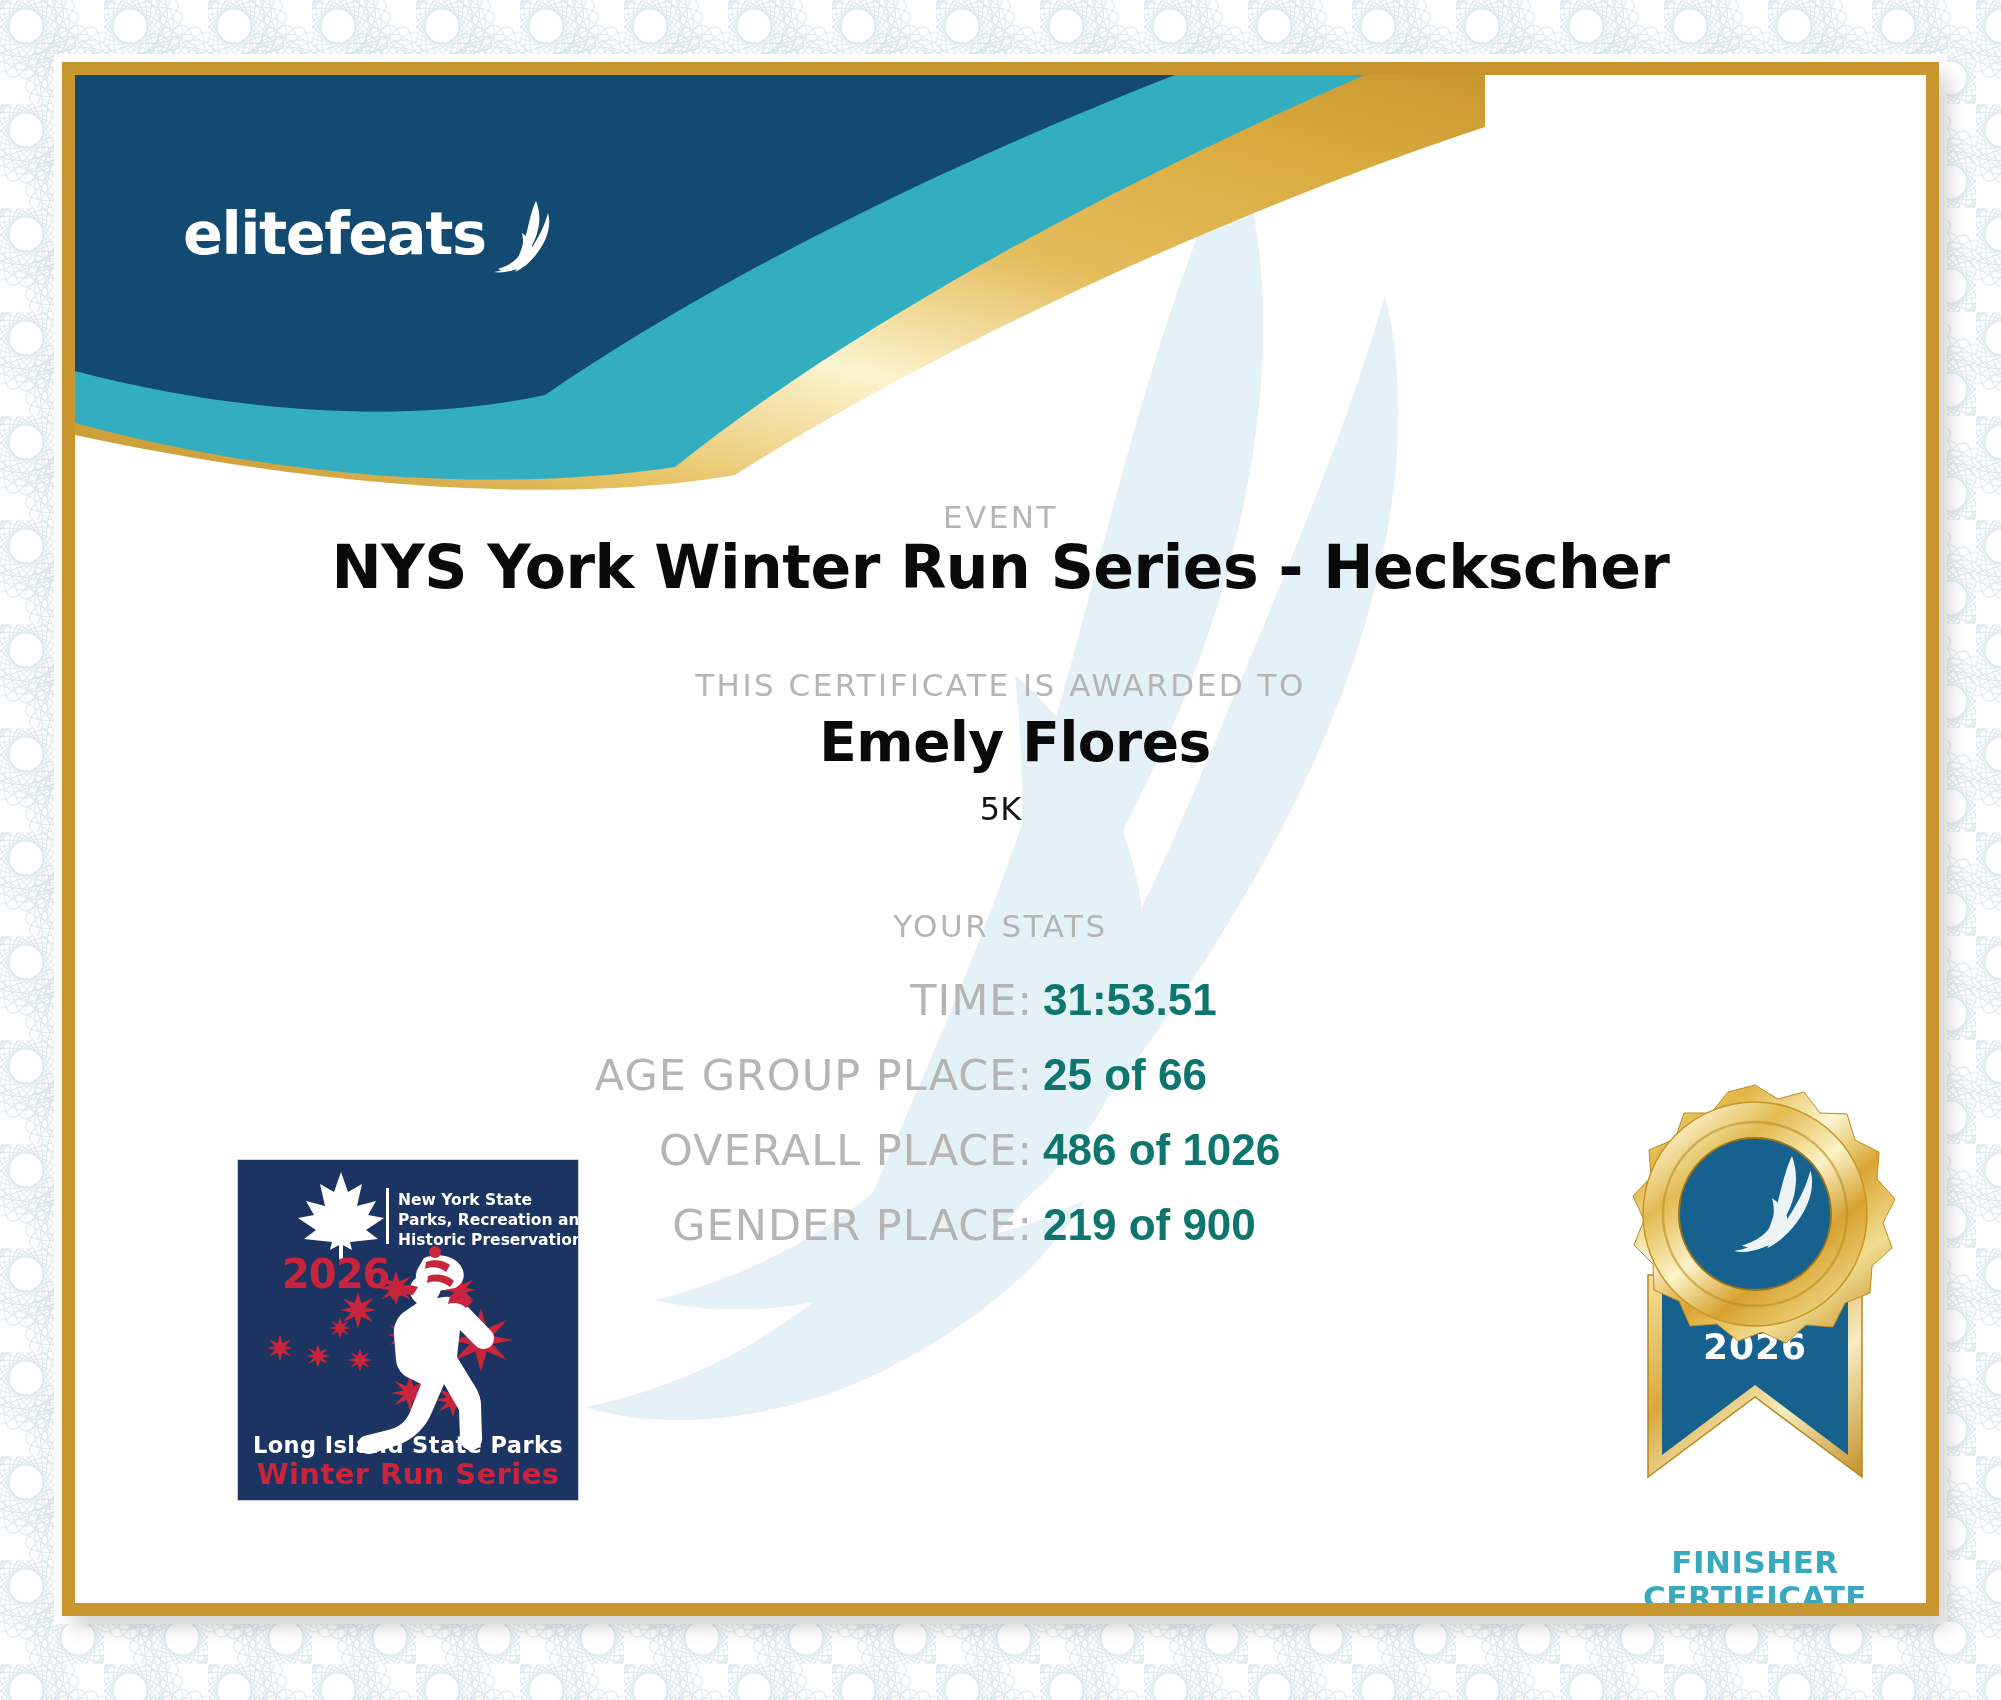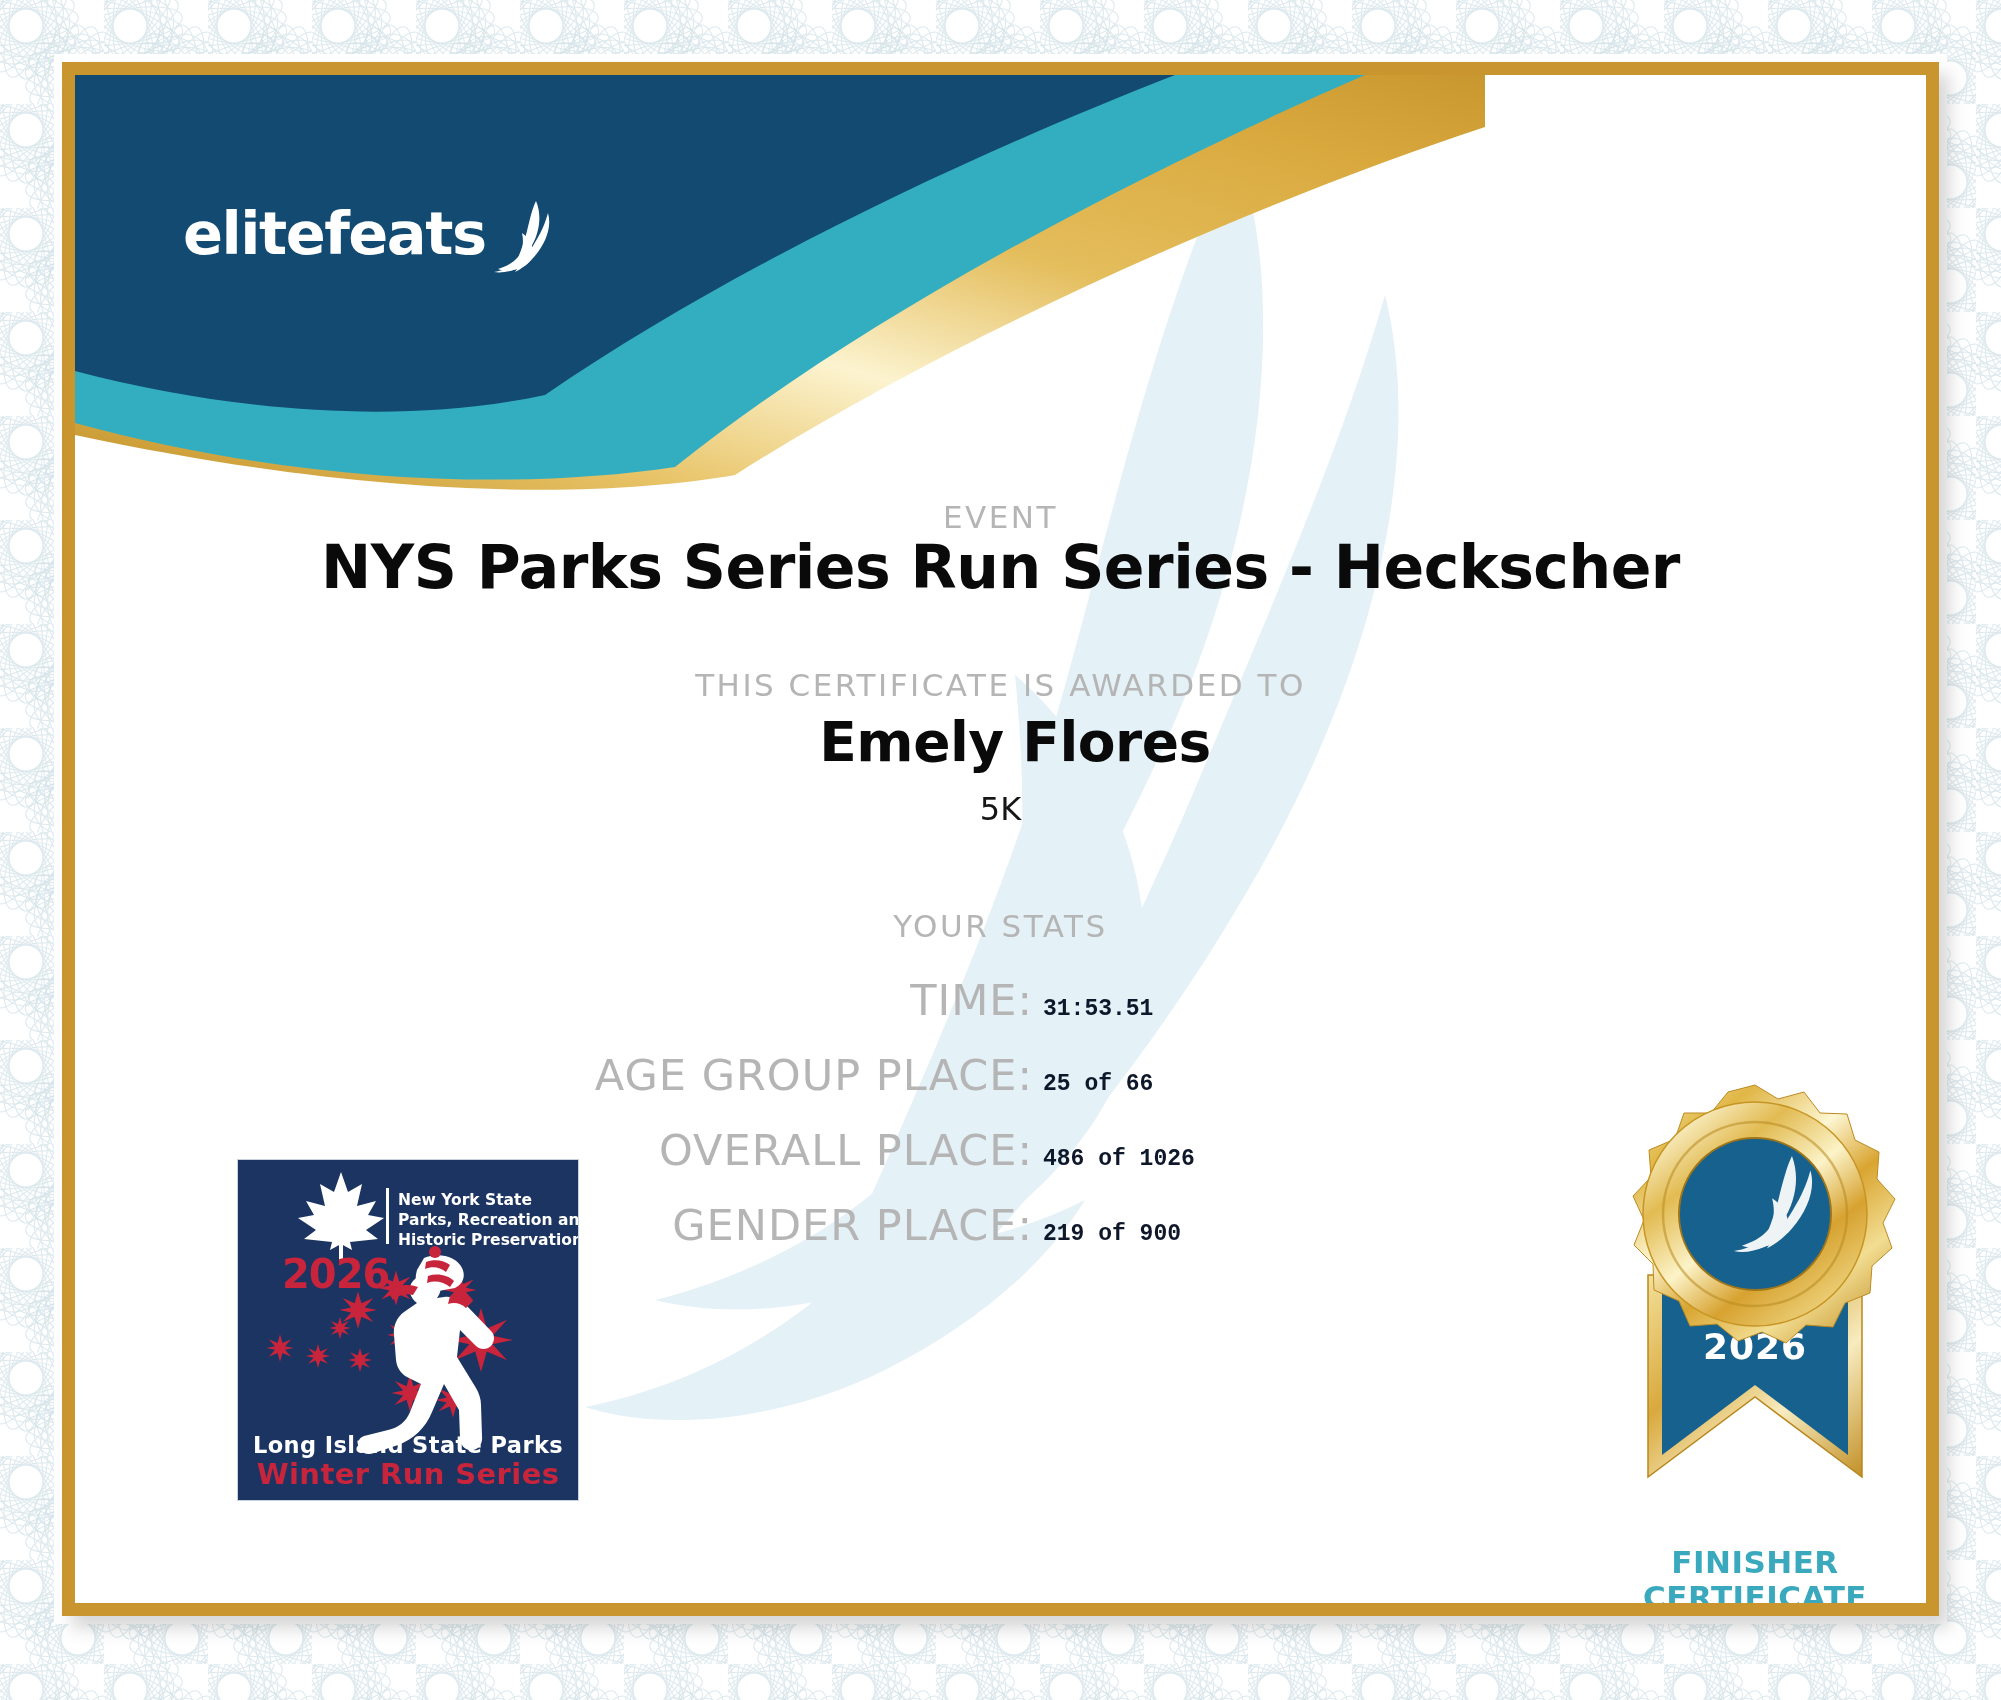--- a/index.html
+++ b/index.html
@@ -162,23 +162,23 @@
     width: 968px;
     text-align: right;
     color: #b5b5b5;
     font-family: "DejaVu Sans", sans-serif;
     font-size: 43px;
     font-weight: 400;
     letter-spacing: 1px;
     padding-right: 10px;
   }
   .stat-value {
-    color: #0f172a;
-    font-family: Liberation Mono, monospace;
-    font-size: 23px;
+    color: #0f766e;
+    font-family: Liberation Sans, sans-serif;
+    font-size: 44px;
     font-weight: 700;
     white-space: nowrap;
   }
 
   
   #event-logo-badge {
     position: absolute;
     left: 163px;
     top: 1085px;
     width: 340px;
@@ -302,21 +302,21 @@
             <path d="M22 64 C 16 70, 9 72, 2 73 C 8 74, 17 73, 24 70
                      C 30 67, 34 63, 36 59 C 32 62, 27 64, 22 64 Z"></path>
           </g>
         </svg>
       </div>
 
       <div id="content">
 
         <div class="section-label" id="label-event">EVENT</div>
 
-        <div id="event-title">NYS Parks Series Run Series - Heckscher</div>
+        <div id="event-title">NYS York Winter Run Series - Heckscher</div>
 
         <div class="section-label" id="label-awarded">THIS CERTIFICATE IS AWARDED TO</div>
 
         <div id="recipient-name">Emely Flores</div>
 
         <div id="recipient-distance">5K</div>
 
         <div class="section-label" id="label-stats">YOUR STATS</div>
 
         <div id="stats-table">

